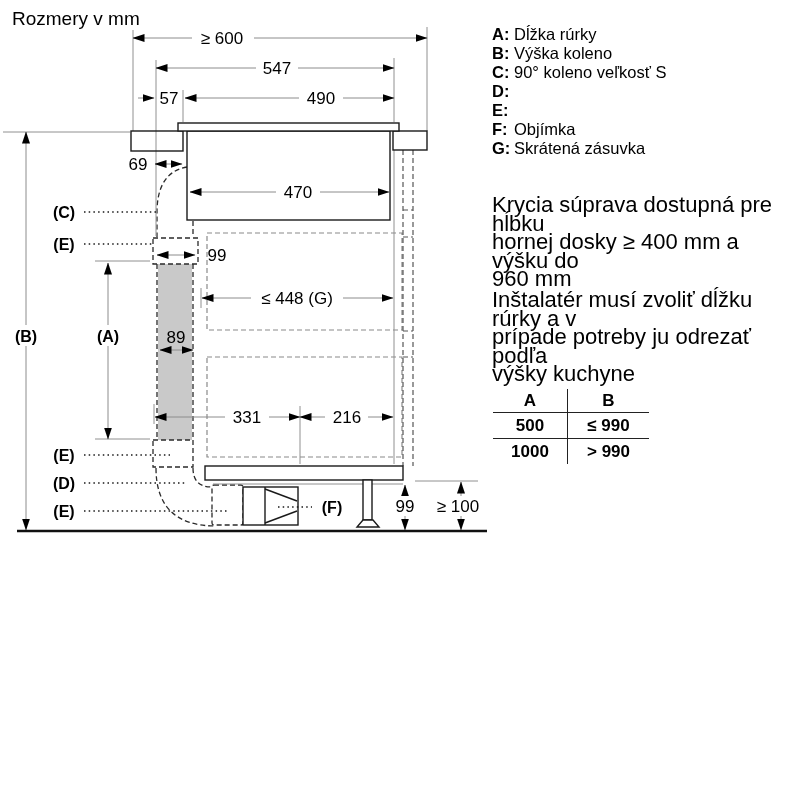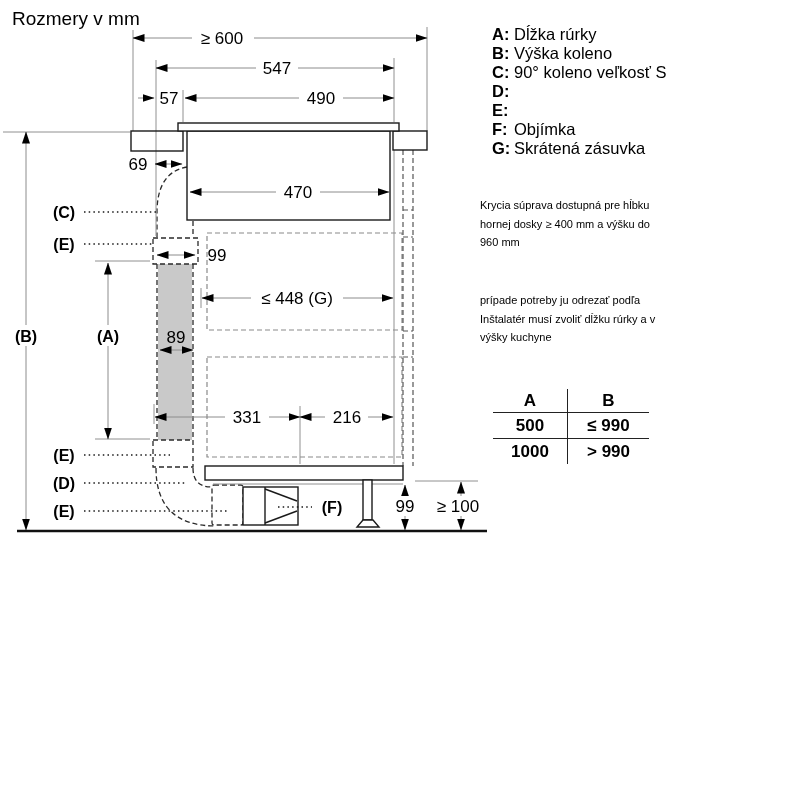--- a/index.html
+++ b/index.html
@@ -2,21 +2,21 @@
 <html><head>
 <meta charset="utf-8">
 <style>
   html,body{margin:0;padding:0;background:#fff;}
   body{width:800px;height:800px;position:relative;font-family:"Liberation Sans",sans-serif;color:#000;}
   .abs{position:absolute;}
   .title{left:12px;top:8px;font-size:19px;color:#000000;}
   .legend{left:492px;top:25px;font-size:16.5px;line-height:19px;}
   .legend-row{display:flex;}
   .legend-key{font-weight:bold;width:22px;flex:0 0 auto;}
-  .note{left:480px;font-size:11px;line-height:18.5px;}
+  .note{left:492px;font-size:22px;line-height:18.5px;}
   .note1{top:196px;}
   .note2{top:291px;}
   .tbl{left:493px;top:389px;border-collapse:collapse;font-size:17px;}
   .tbl th,.tbl td{font-weight:bold;text-align:center;padding:0;}
   .tbl th{font-weight:bold;height:23px;}
   .tbl td{height:25px;}
   .c1{width:74px;border-right:1.5px solid #222;}
   .c2{width:81px;}
   .hline th, .hline td{border-bottom:1.5px solid #222;}
   svg text{font-family:"Liberation Sans",sans-serif;font-size:17px;fill:#000;}
@@ -202,22 +202,22 @@
       <span>Skrátená zásuvka</span>
     </div>
 </div>
 
 <div class="abs note note1">
   <div>Krycia súprava dostupná pre hĺbku</div>
   <div>hornej dosky ≥ 400 mm a výšku do</div>
   <div>960 mm</div>
 </div>
 <div class="abs note note2">
+  <div>Inštalatér musí zvoliť dĺžku rúrky a v</div>
   <div>prípade potreby ju odrezať podľa</div>
-  <div>Inštalatér musí zvoliť dĺžku rúrky a v</div>
   <div>výšky kuchyne</div>
 </div>
 
 <table class="abs tbl">
   <tbody>
       <tr class="hline">
     <th class="c1">A</th>
     <th class="c2">B</th>
   </tr>
   <tr class="hline">

